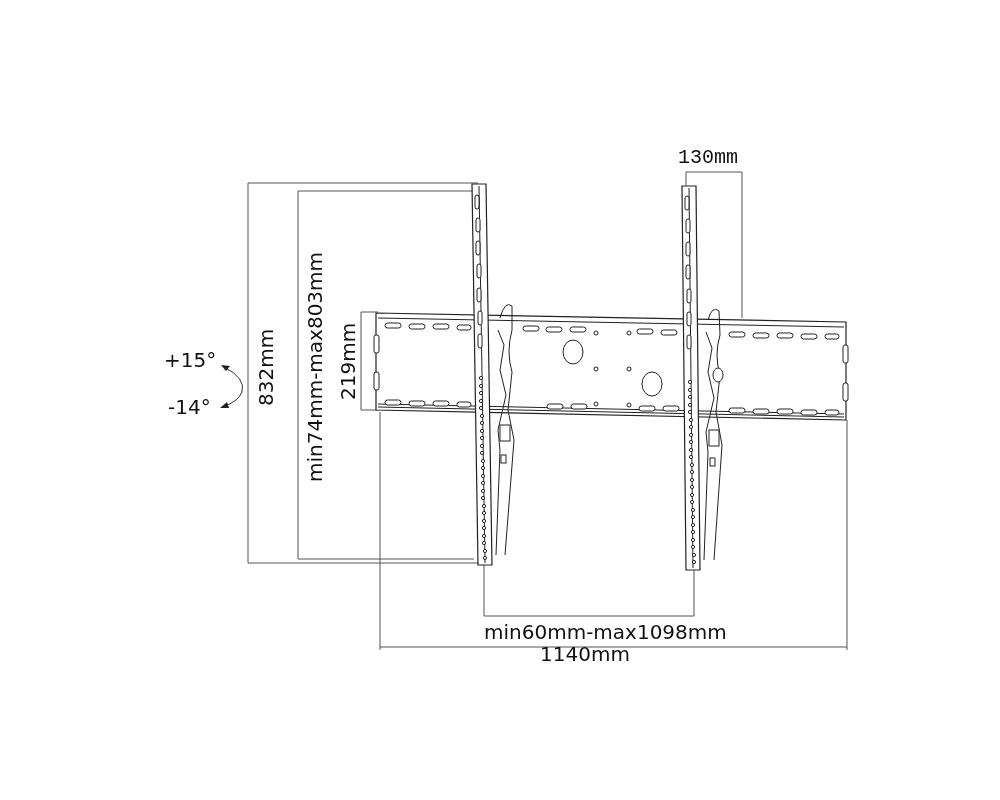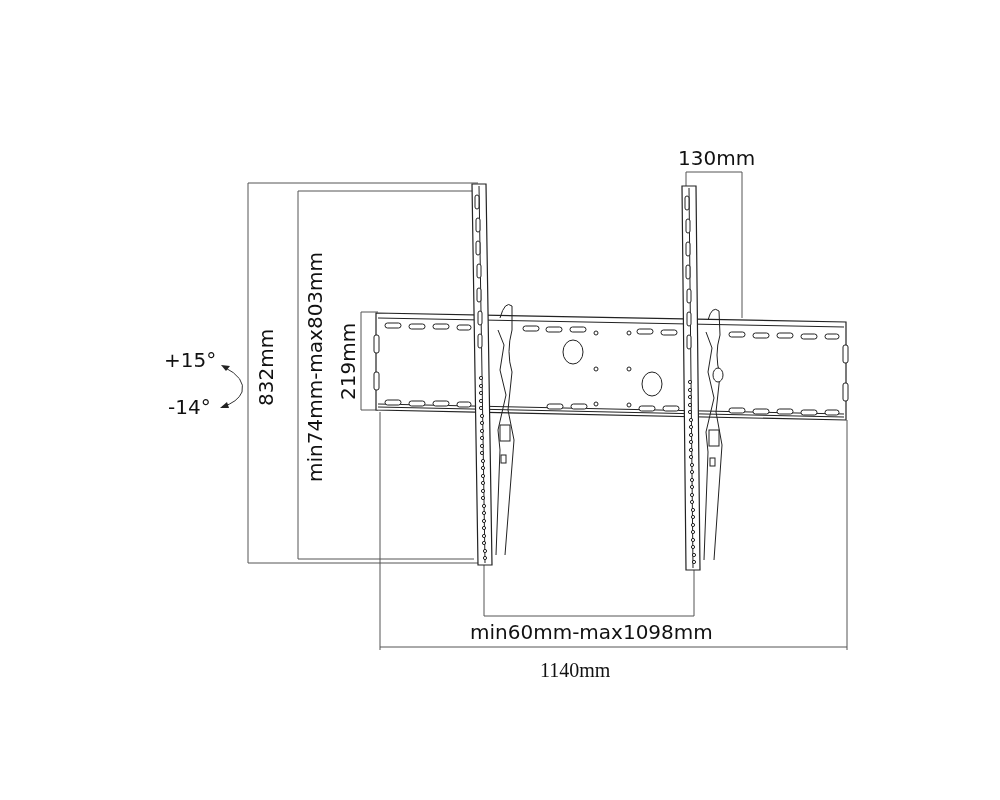--- a/index.html
+++ b/index.html
@@ -188,26 +188,26 @@
     <rect class="hole" x="710" y="458" width="5" height="8"></rect>
   </g>
 
   <g>
     <path d="M224,367 Q246,378 242,392 Q238,402 222,407" stroke="#333" stroke-width="1" fill="none"></path>
     <polygon points="221,365 230,366 226,371" fill="#222"></polygon>
     <polygon points="220,408 227,402 229,408" fill="#222"></polygon>
   </g>
 </svg>
 
-<div class="lbl" style="left:678px; top:148px;">130mm</div>
+<div class="lbl" style="left:678px; top:148px;font-family:Liberation Mono, monospace;">130mm</div>
 
 <div class="lbl vert" style="left:256px; top:406px;">832mm</div>
 
 <div class="lbl vert" style="left:305px; top:482px;">min74mm-max803mm</div>
 
 <div class="lbl vert" style="left:338px; top:400px;">219mm</div>
 
 <div class="lbl" style="left:164px; top:350px;">+15°</div>
 <div class="lbl" style="left:168px; top:397px;">-14°</div>
 
-<div class="lbl" style="left:470px; top:622px;">min60mm-max1098mm</div>
-
-<div class="lbl" style="left:540px; top:660px;font-family:Liberation Serif, serif;">1140mm</div>
+<div class="lbl" style="left:484px; top:622px;">min60mm-max1098mm</div>
+
+<div class="lbl" style="left:540px; top:644px;">1140mm</div>
 
 </body></html>

